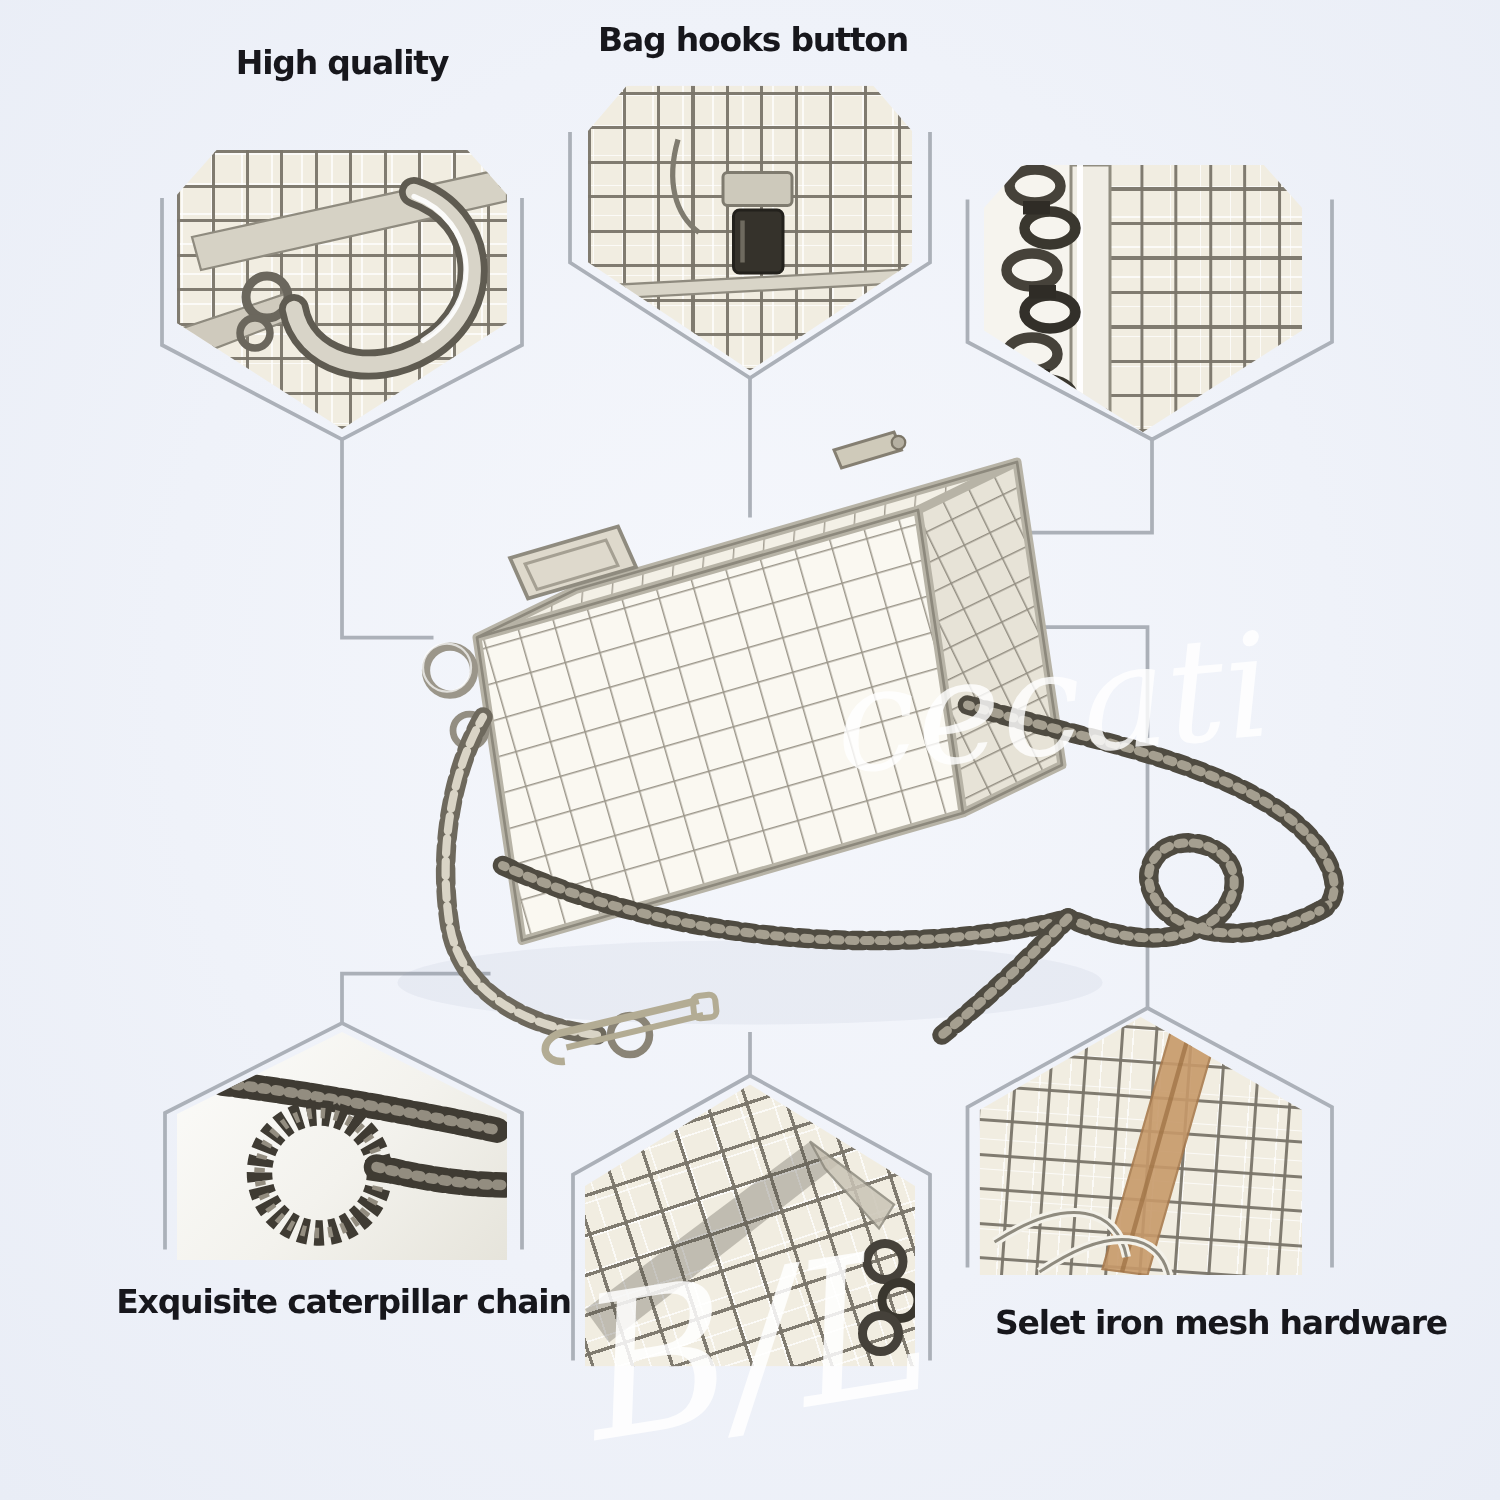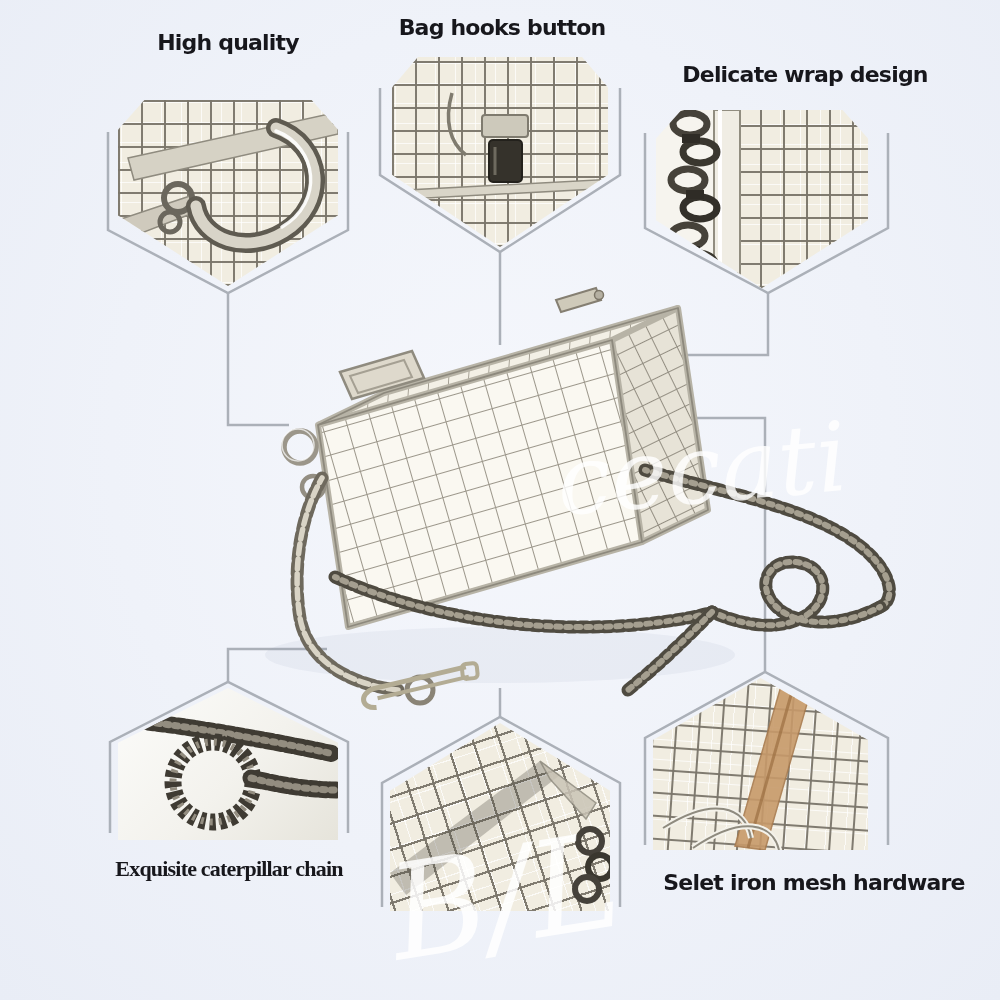--- a/index.html
+++ b/index.html
@@ -224,23 +224,20 @@
     <text class="wm-center" x="560" y="515" transform="rotate(-5 560 515)">cecati</text>
     <text class="wm-bottom" x="398" y="960" transform="rotate(-9 398 960)">B/L</text>
   </svg>
 
   <div class="label" style="left:28px;top:26px;width:400px;">
     <span>High quality</span>
   </div>
   <div class="label" style="left:352px;top:11px;width:300px;">
     <span>Bag hooks button</span>
   </div>
-  <div class="label" style="left:640px;top:58px;width:330px;">
-    <span>Delicate wrap design</span>
-  </div>
-  <div class="label" style="left:0px;top:852px;width:458px;font-family:Liberation Serif, serif;">
+  <div class="label" style="left:0px;top:852px;width:458px;">
     <span>Exquisite caterpillar chain</span>
   </div>
   <div class="label" style="left:628px;top:866px;width:372px;">
     <span>Selet iron mesh hardware</span>
   </div>
 
 </div>
 
 </body></html>

